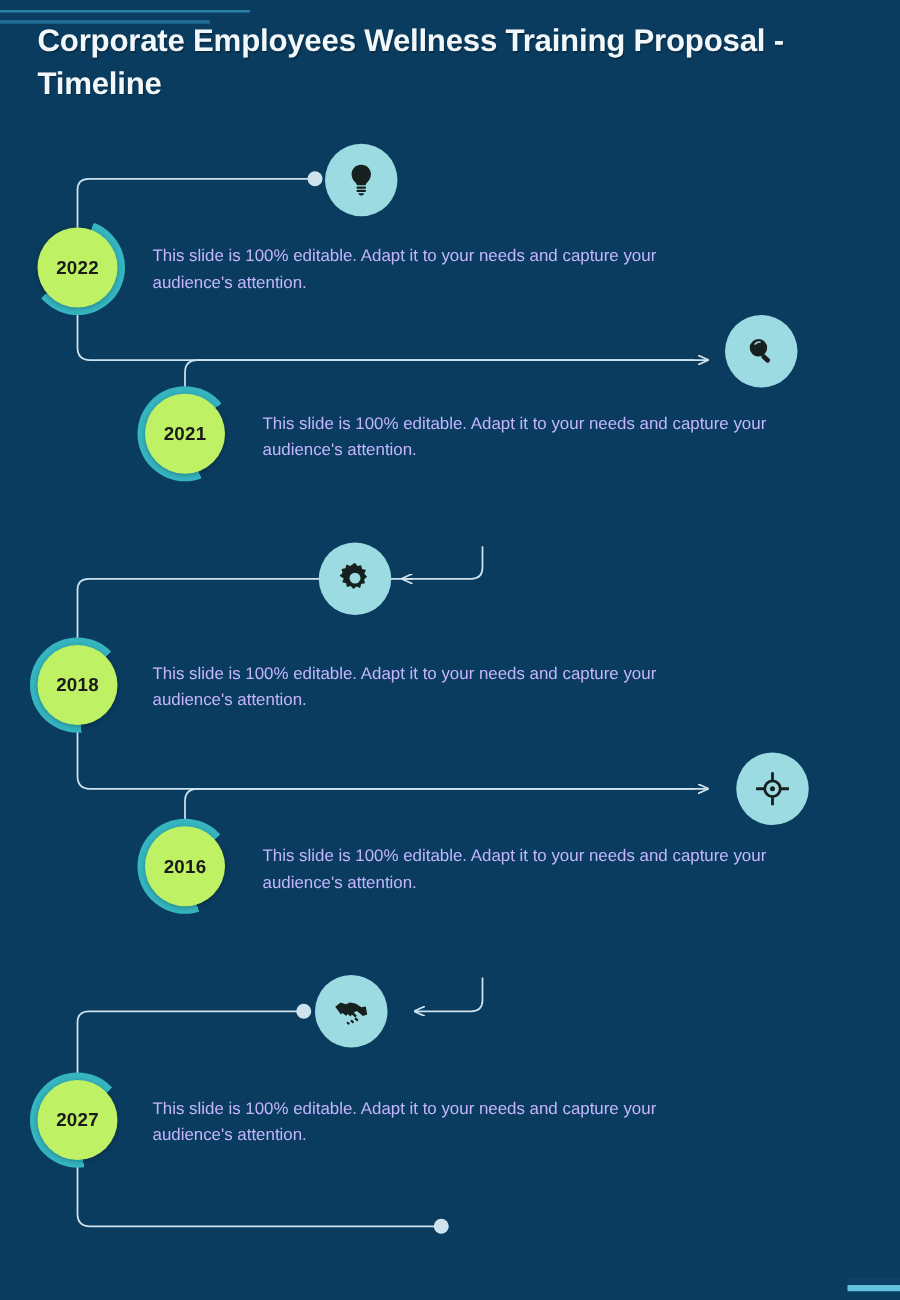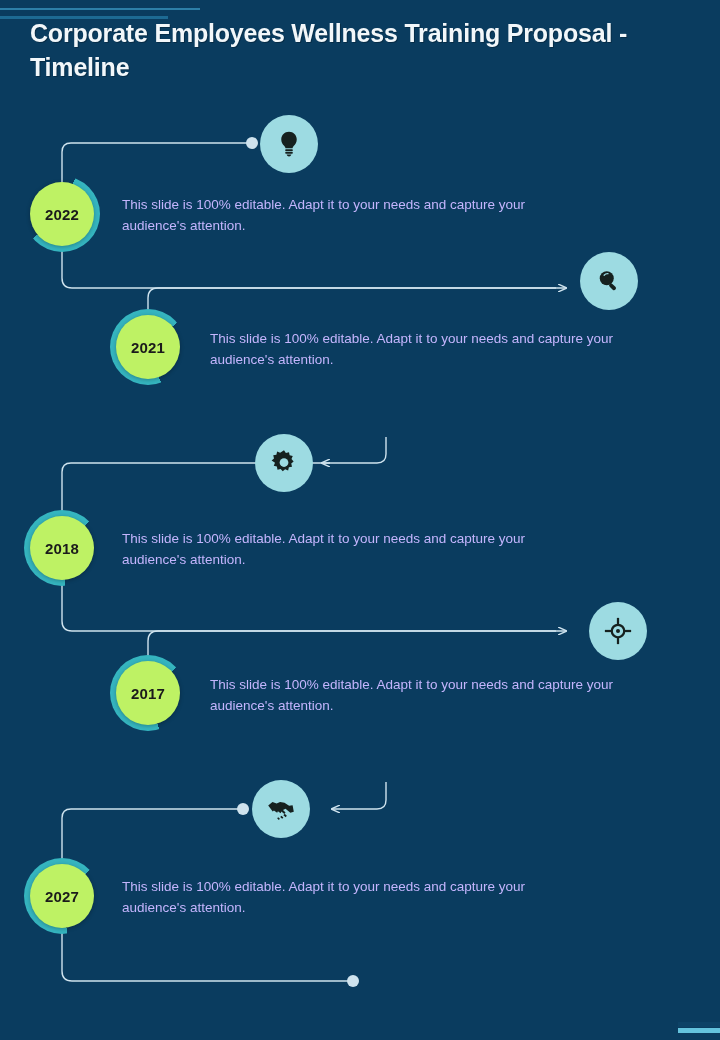--- a/index.html
+++ b/index.html
@@ -220,21 +220,21 @@
       <line x1="12" y1="1.5" x2="12" y2="6.6" stroke="#16211f" stroke-width="1.8"></line>
       <line x1="12" y1="17.4" x2="12" y2="22.5" stroke="#16211f" stroke-width="1.8"></line>
       <line x1="1.5" y1="12" x2="6.6" y2="12" stroke="#16211f" stroke-width="1.8"></line>
       <line x1="17.4" y1="12" x2="22.5" y2="12" stroke="#16211f" stroke-width="1.8"></line>
     </svg>
   </div>
 
   <div class="year-badge" style="left:116px; top:661px;">
     <div class="year-ring" style="background: conic-gradient(from 163deg, #35b5bf 0deg 245deg, rgba(0,0,0,0) 245deg 360deg);"></div>
     <div class="year-disc">
-      <span class="year-text">2017</span>
+      <span class="year-text">2016</span>
     </div>
   </div>
 
   <div class="body-text" style="left:210px; top:674px; width:452px;">This slide is 100% editable. Adapt it to your needs and capture your audience's attention.</div>
 
   <div class="icon-circle" style="left:252px; top:780px;">
     <svg width="32" height="32" viewBox="0 0 24 24">
       <path fill="#16211f" d="M2.4 9.3l3.2-2.6 3.1 1.1 2.6-1 3.3.6 3.5 2.2 2.6-.4.9 4.8-2.6.9-3.6-3.1-1.9 1 1.9 1.9-.9 1.1-2.2-1.9-.6 1.3-2-1.5-.6 1.2-2.4-1.8-.9.8z"></path>
       <path fill="#16211f" d="M14.8 15.6l1.6 1.5-.9 1.1-1.7-1.5zM12.3 17l1.5 1.4-.9 1-1.5-1.4zM9.9 18.1l1.3 1.2-.8.9-1.3-1.2z"></path>
     </svg>

